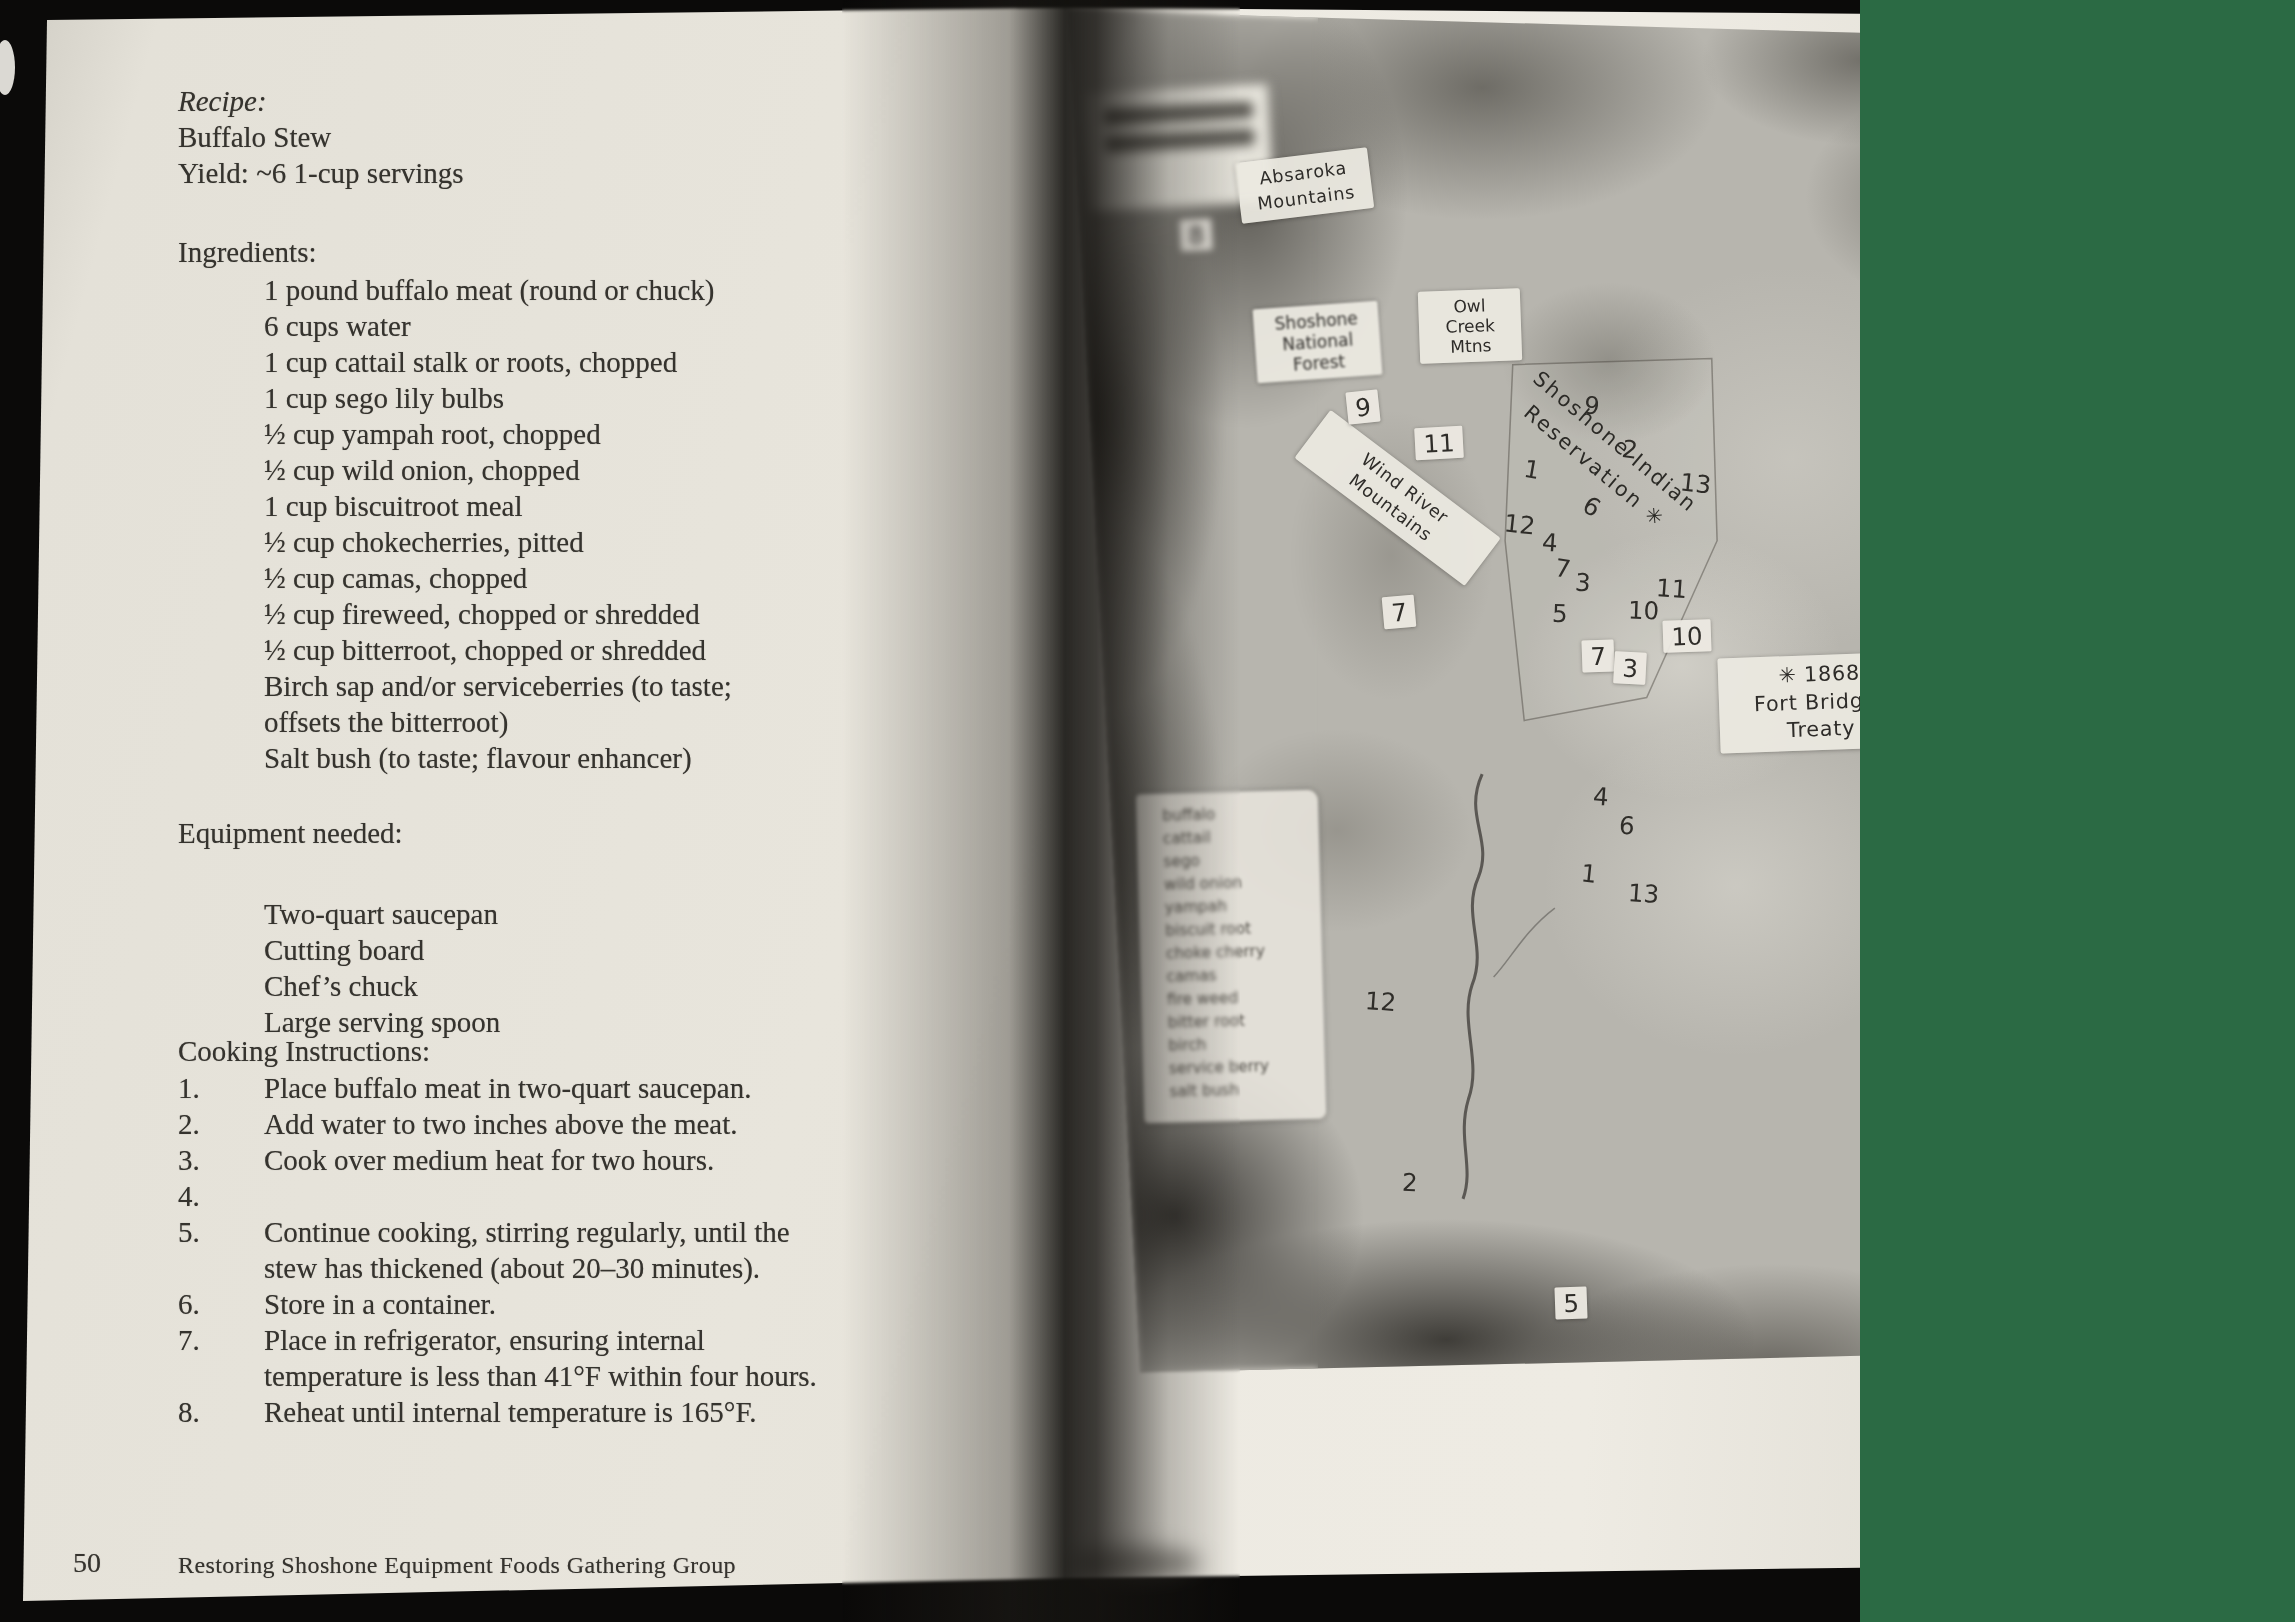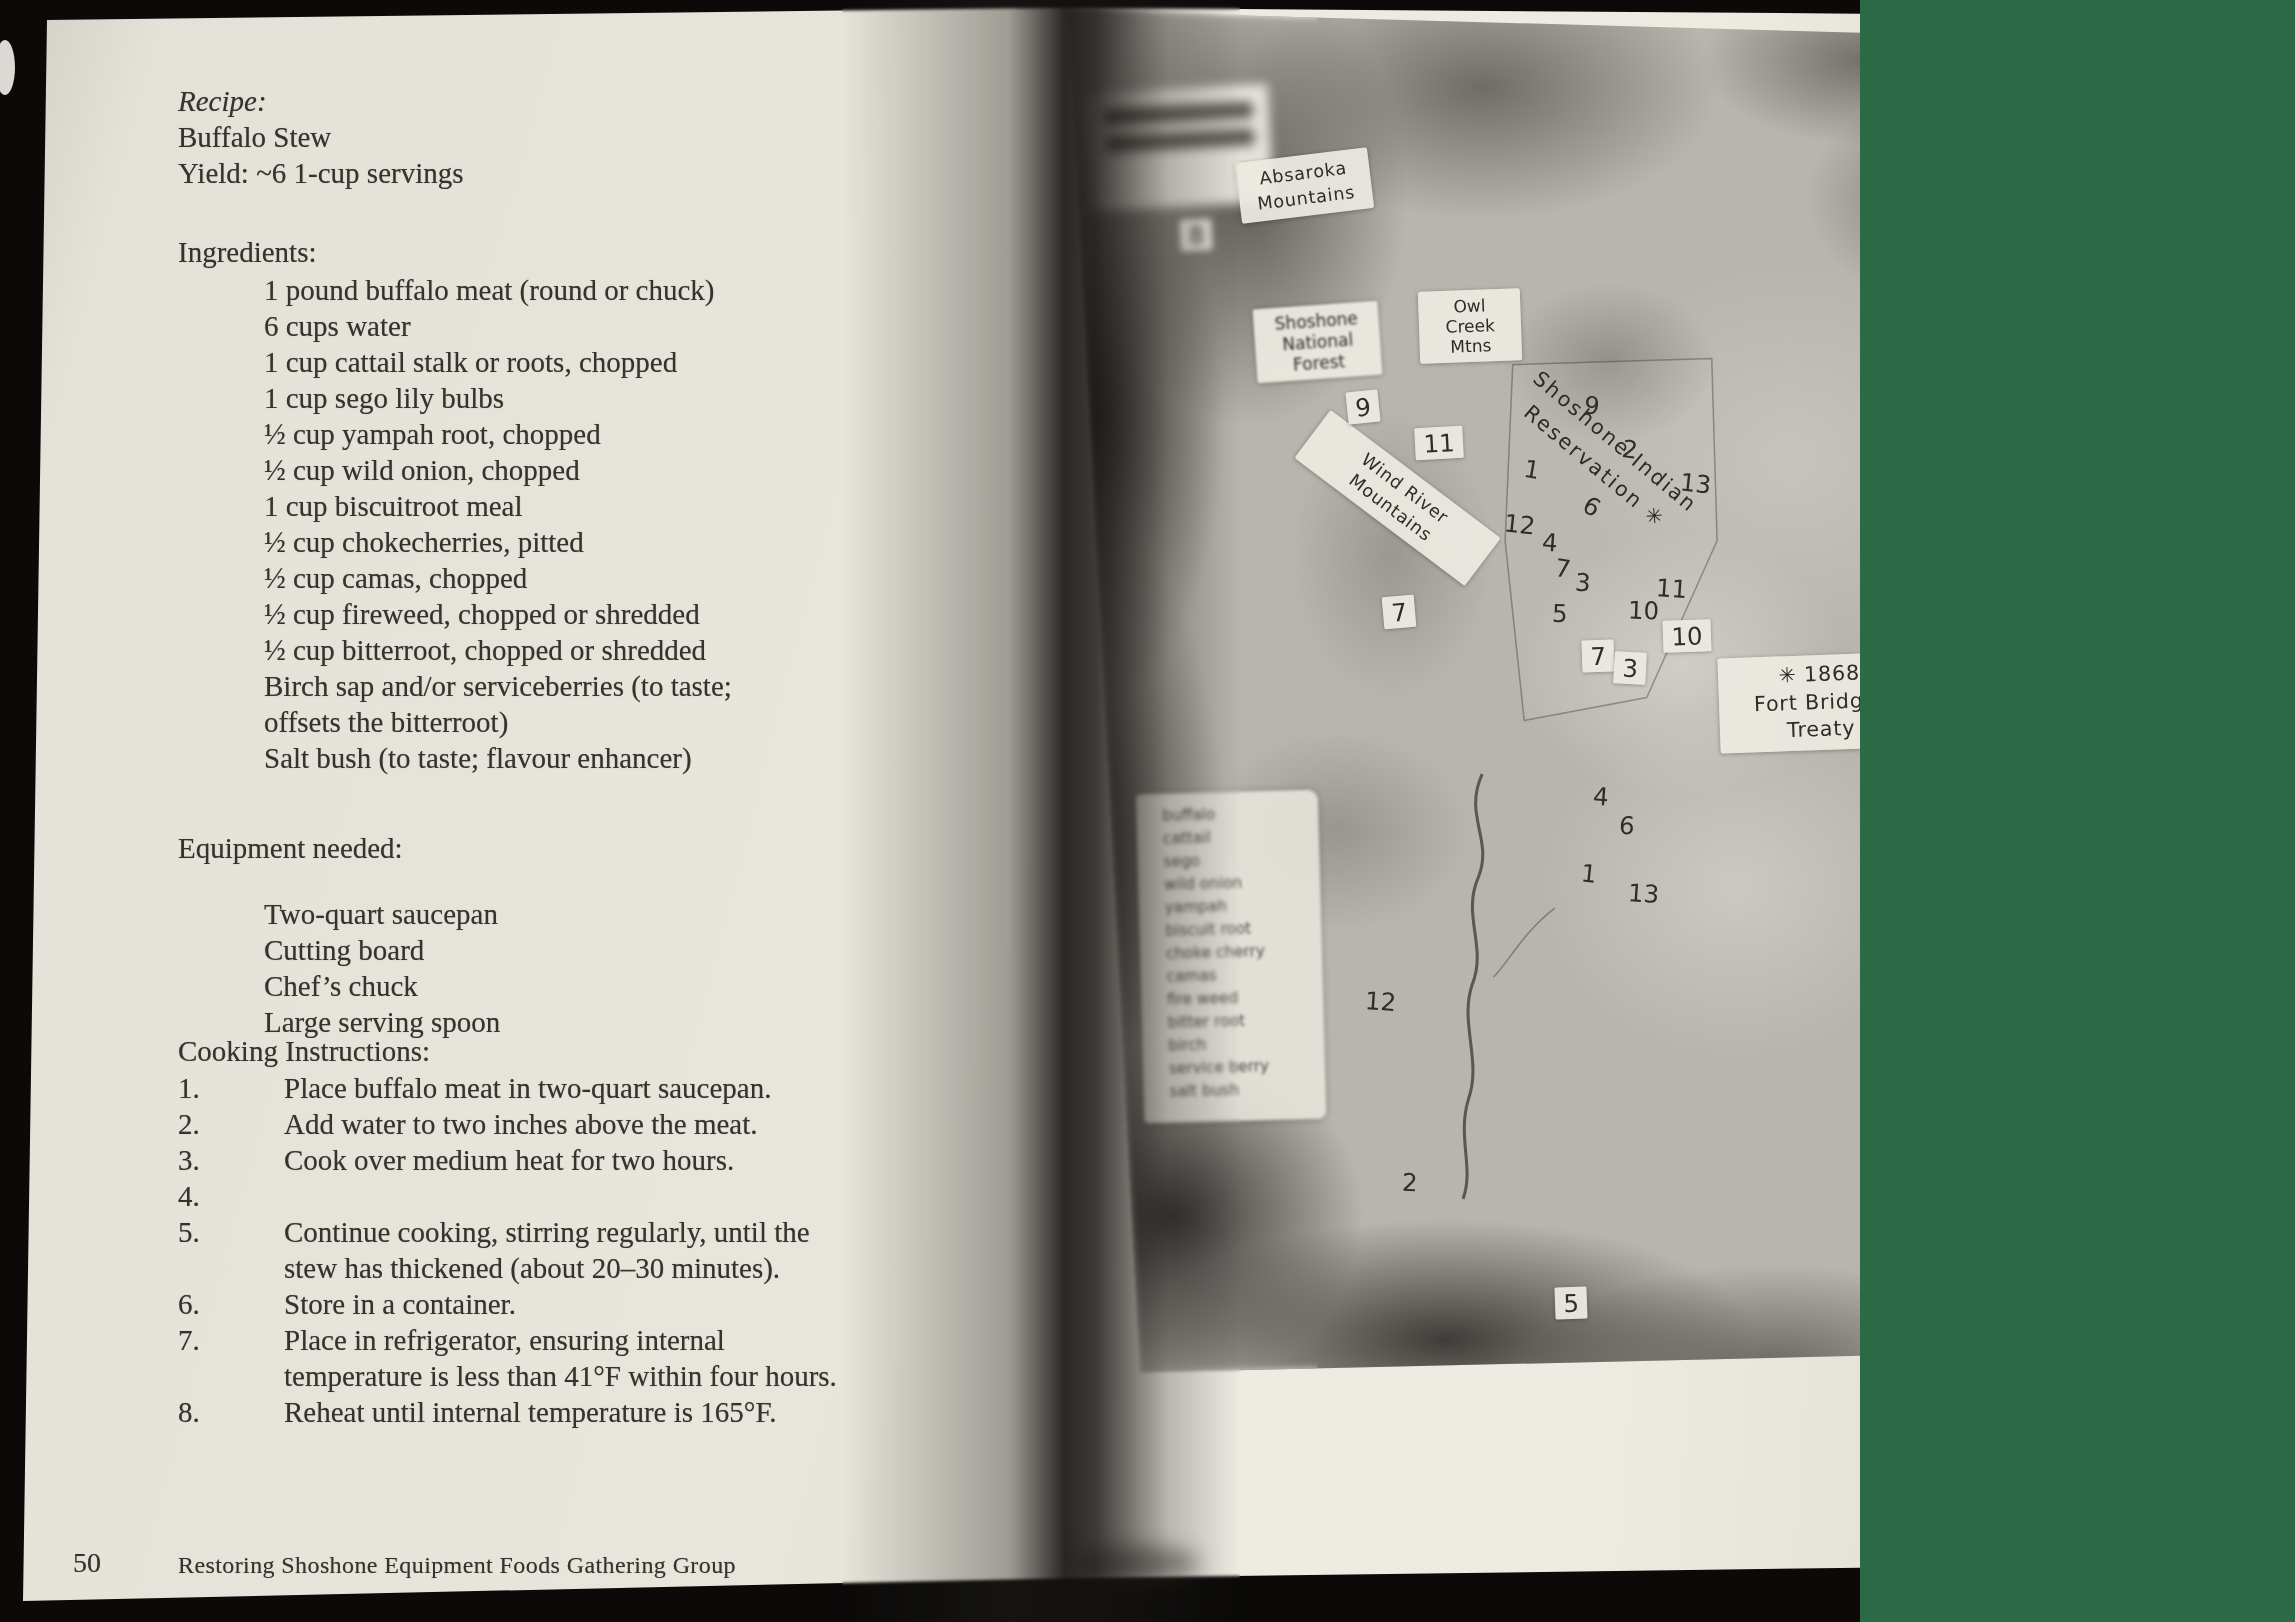--- a/index.html
+++ b/index.html
@@ -29,27 +29,27 @@
     border-radius:50%;opacity:.9;}
 
   
   .lp{position:absolute;color:#35332e;text-shadow:0 0 0.8px rgba(70,66,60,.55);}
   .lp-block{line-height:36px;font-size:29px;}
   #recipe-block{left:178px;top:83px;}
   #recipe-label{font-style:italic;}
   #ingredients-header{left:178px;top:236px;font-size:29px;}
   #ingredients-list{left:264px;top:272px;width:673px;font-size:29px;line-height:36px;}
   #ingredients-list .item{white-space:pre-line;}
-  #equipment-header{left:178px;top:817px;font-size:29px;margin-top:15px;}
+  #equipment-header{left:178px;top:817px;font-size:29px;}
   #equipment-list{left:264px;top:896px;width:673px;font-size:29px;line-height:36px;}
   #instructions-header{left:178px;top:1035px;font-size:29px;}
   #instructions-list{left:178px;top:1070px;width:811px;font-size:29px;line-height:36px;}
   .inst{display:flex;}
   .inst .n{width:86px;flex:0 0 86px;}
-  .inst .t{width:658px;white-space:pre-line;margin-left:20px;}
+  .inst .t{width:658px;white-space:pre-line;}
   #footer-pageno{left:73px;top:1547px;font-size:28px;}
   #footer-title{left:178px;top:1552px;font-size:24px;letter-spacing:0.4px;}
 
   
   #map{position:absolute;left:1065px;top:4.6px;width:907px;height:1376px;
     clip-path:polygon(3.1px 6.1px,900px 31px,806px 1351px,75px 1368px);
     background-color:#b7b5ae;
     background-image:
       radial-gradient(ellipse 230px 122px at 88% 4%, rgba(58,56,50,.55), transparent 70%),
       radial-gradient(ellipse 199px 153px at 97% 14%, rgba(70,67,60,.5), transparent 70%),

